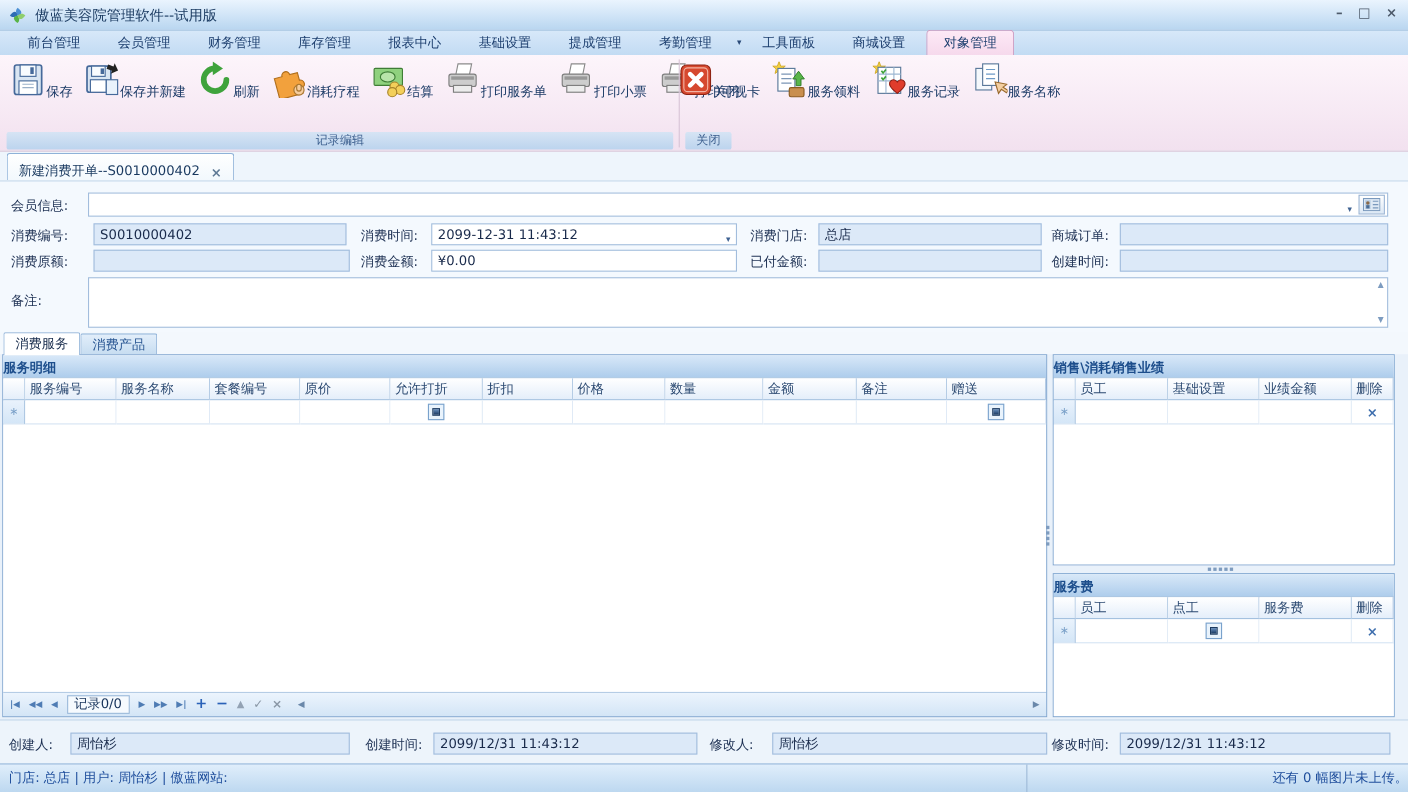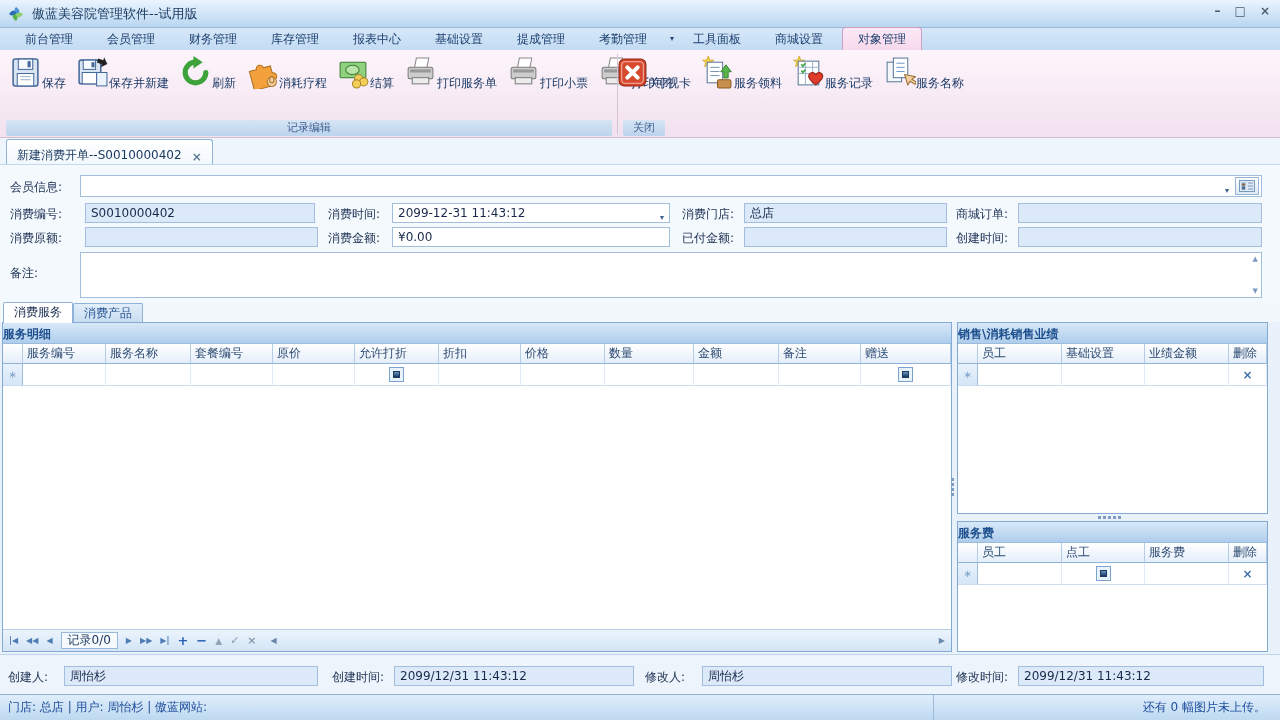--- a/index.html
+++ b/index.html
@@ -62,21 +62,21 @@
   .navcheck{font-size:11px;color:#8a97a6}
   .navtrack{flex:1;height:16px}
   
   .vdots{position:absolute;display:flex;flex-direction:column;gap:2px}
   .hdots{position:absolute;display:flex;flex-direction:row;gap:2px}
   .dot{width:3px;height:3px;background:#7e9cbf}
   
   .footer{position:absolute;left:0;top:654px;width:1280px;height:40px;background:#edf4fb;border-top:1px solid #c2d6ea}
   .statusbar{position:absolute;left:0;top:694px;width:1280px;height:26px;background:linear-gradient(#e0eefb,#bdd8f0);border-top:1px solid #8fb3d9;color:#1f4e9c;line-height:24px}
   .status-left{position:absolute;left:8px;top:0}
-  .status-right{position:absolute;left:933px;top:0;width:347px;border-left:1px solid #9db9d8;text-align:right;padding-right:14px;height:25px}
+  .status-right{position:absolute;left:933px;top:0;width:347px;border-left:1px solid #9db9d8;text-align:right;padding-right:0;height:25px}
 </style>
 </head>
 <body>
 
 <div class="titlebar">
   <span style="display:inline-flex">
     <svg width="16" height="16" viewBox="0 0 16 16">
       <path d="M8 1 C12 4 13 7 8 8 C6 5 6 3 8 1 Z" fill="#4b8fd4"></path>
       <path d="M1 8 C4 4 7 3 8 8 C5 10 3 10 1 8 Z" fill="#2e6db5"></path>
       <path d="M8 15 C4 12 3 9 8 8 C10 11 10 13 8 15 Z" fill="#59b447"></path>

